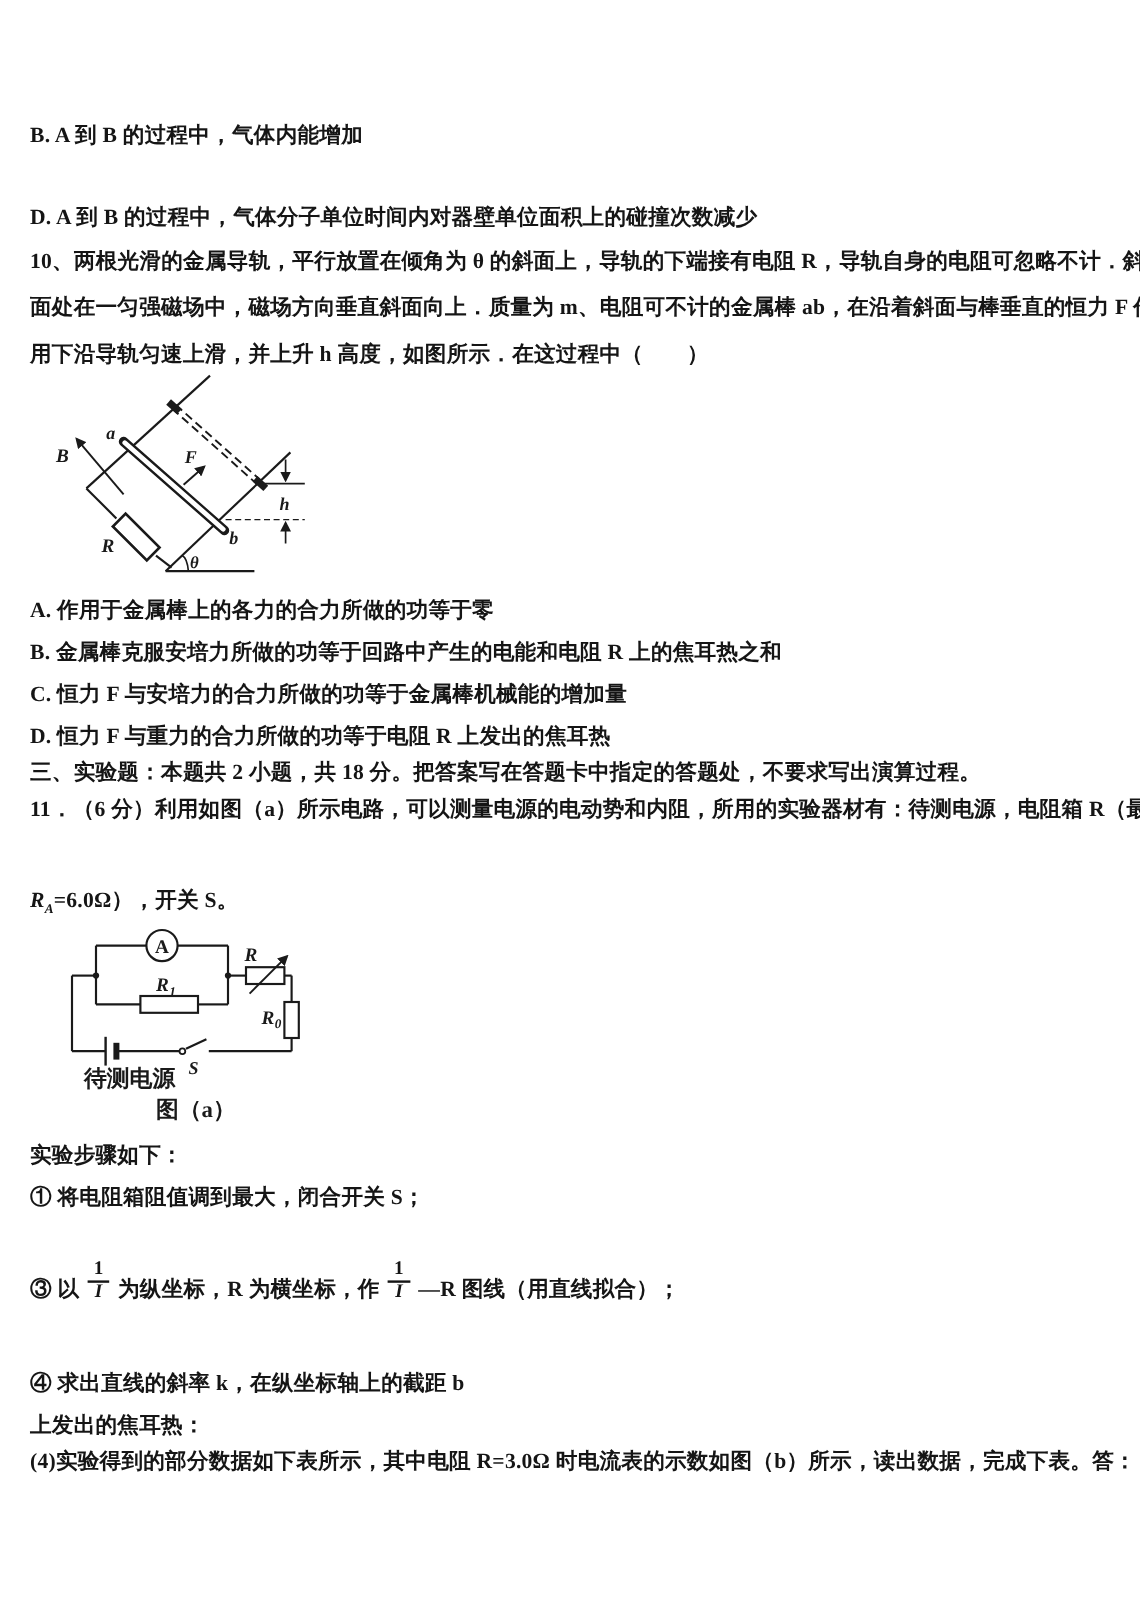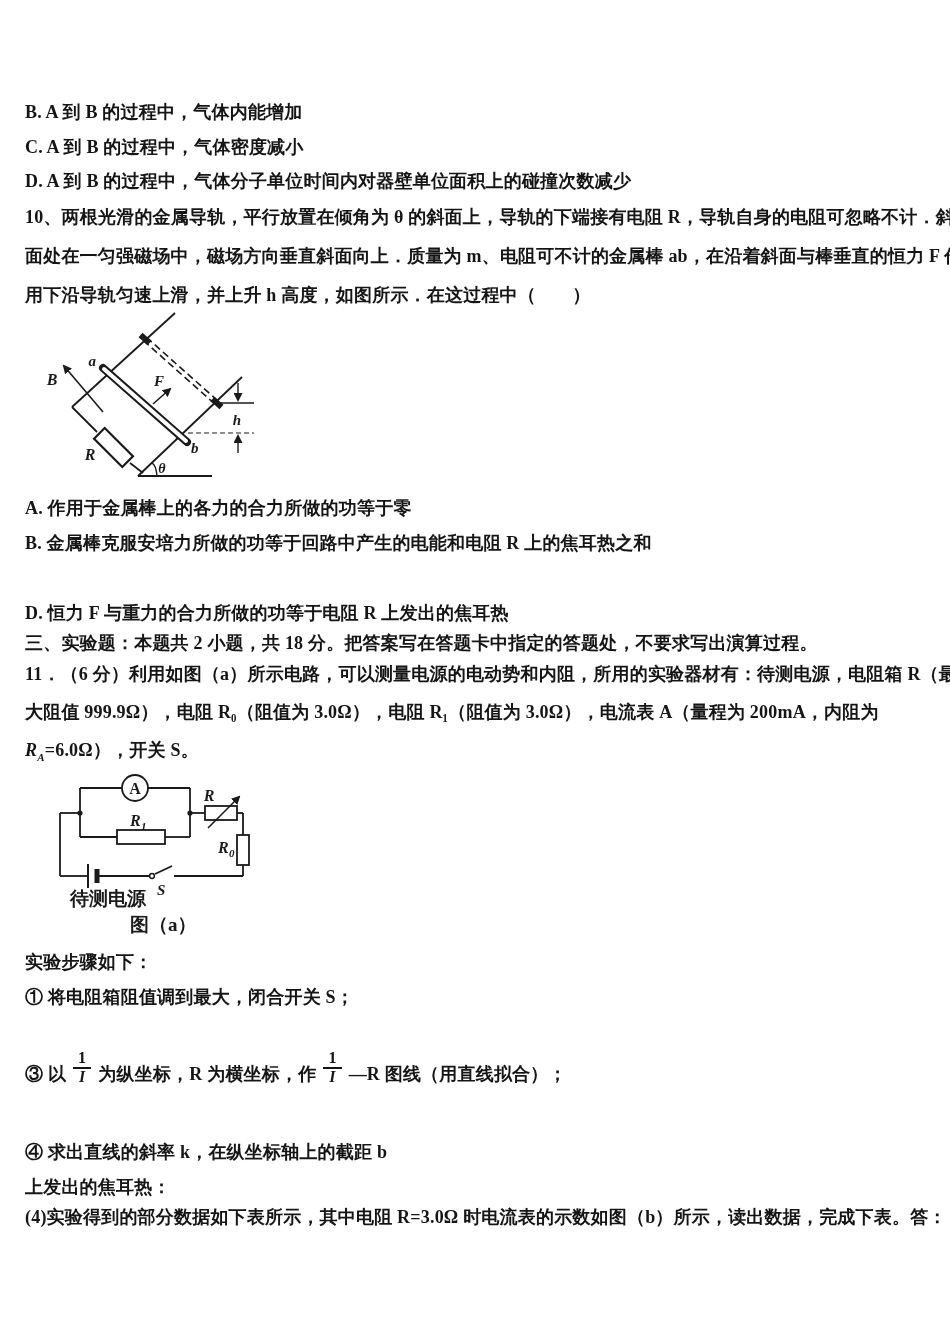--- a/index.html
+++ b/index.html
@@ -18,21 +18,20 @@
   svg text{font-family:"Liberation Serif","DejaVu Serif",serif;}
   .svgvar{font-style:italic;font-weight:bold;}
   .svgcjk{font-weight:bold;}
 </style>
 </head>
 <body>
 
 <div class="page">
 
   <div class="tl" style="top:101px">B. A 到 B 的过程中，气体内能增加</div>
-  <div class="tl" style="top:136px">C. A 到 B 的过程中，气体密度减小</div>
   <div class="tl" style="top:170px">D. A 到 B 的过程中，气体分子单位时间内对器壁单位面积上的碰撞次数减少</div>
 
   <div class="tl" style="top:206px">10、两根光滑的金属导轨，平行放置在倾角为 θ 的斜面上，导轨的下端接有电阻 R，导轨自身的电阻可忽略不计．斜</div>
   <div class="tl" style="top:245px">面处在一匀强磁场中，磁场方向垂直斜面向上．质量为 m、电阻可不计的金属棒 ab，在沿着斜面与棒垂直的恒力 F 作</div>
   <div class="tl" style="top:284px">用下沿导轨匀速上滑，并上升 h 高度，如图所示．在这过程中（　　）</div>
 
   <svg class="fig" style="left:30px;top:306px" width="250" height="182" viewBox="0 0 250 182">
     <defs>
       <marker id="ah1" markerWidth="9" markerHeight="9" refX="7" refY="4.5" orient="auto" markerUnits="userSpaceOnUse">
         <path d="M0,0 L9,4.5 L0,9 z" fill="#1a1a1a"></path>
@@ -69,26 +68,26 @@
 
     <line x1="187" y1="97" x2="224" y2="97" stroke="#1a1a1a" stroke-width="1.5"></line>
     <line x1="158" y1="127" x2="224" y2="127" stroke="#1a1a1a" stroke-width="1.2" stroke-dasharray="5,3"></line>
     <line x1="208" y1="77" x2="208" y2="94" stroke="#1a1a1a" stroke-width="1.4" marker-end="url(#ah1)"></line>
     <line x1="208" y1="147" x2="208" y2="130" stroke="#1a1a1a" stroke-width="1.4" marker-end="url(#ah1)"></line>
     <text x="207" y="119" text-anchor="middle" class="svgvar" font-size="15" fill="#1a1a1a">h</text>
   </svg>
 
   <div class="tl" style="top:532px">B. 金属棒克服安培力所做的功等于回路中产生的电能和电阻 R 上的焦耳热之和</div>
   <div class="tl" style="top:497px">A. 作用于金属棒上的各力的合力所做的功等于零</div>
+  <div class="tl" style="top:567px">C. 恒力 F 与安培力的合力所做的功等于金属棒机械能的增加量</div>
   <div class="tl" style="top:602px">D. 恒力 F 与重力的合力所做的功等于电阻 R 上发出的焦耳热</div>
 
   <div class="tl" style="top:632px">三、实验题：本题共 2 小题，共 18 分。把答案写在答题卡中指定的答题处，不要求写出演算过程。</div>
 
   <div class="tl" style="top:663px">11．（6 分）利用如图（a）所示电路，可以测量电源的电动势和内阻，所用的实验器材有：待测电源，电阻箱 R（最</div>
-  <div class="tl" style="top:701px">大阻值 999.9Ω），电阻 R₀（阻值为 3.0Ω），电阻 R₁（阻值为 3.0Ω），电流表 A（量程为 200mA，内阻为</div>
   <div class="tl" style="top:739px"><span class="it">R</span><sub>A</sub><span>=6.0Ω），开关 S。</span></div>
 
   <svg class="fig" style="left:30px;top:770px" width="235" height="170" viewBox="0 0 235 170">
     <defs>
       <marker id="ah2" markerWidth="9" markerHeight="9" refX="7" refY="4.5" orient="auto" markerUnits="userSpaceOnUse">
         <path d="M0,0 L9,4.5 L0,9 z" fill="#1a1a1a"></path>
       </marker>
     </defs>
 
     <line x1="30" y1="43" x2="30" y2="106" stroke="#1a1a1a" stroke-width="1.8"></line>

